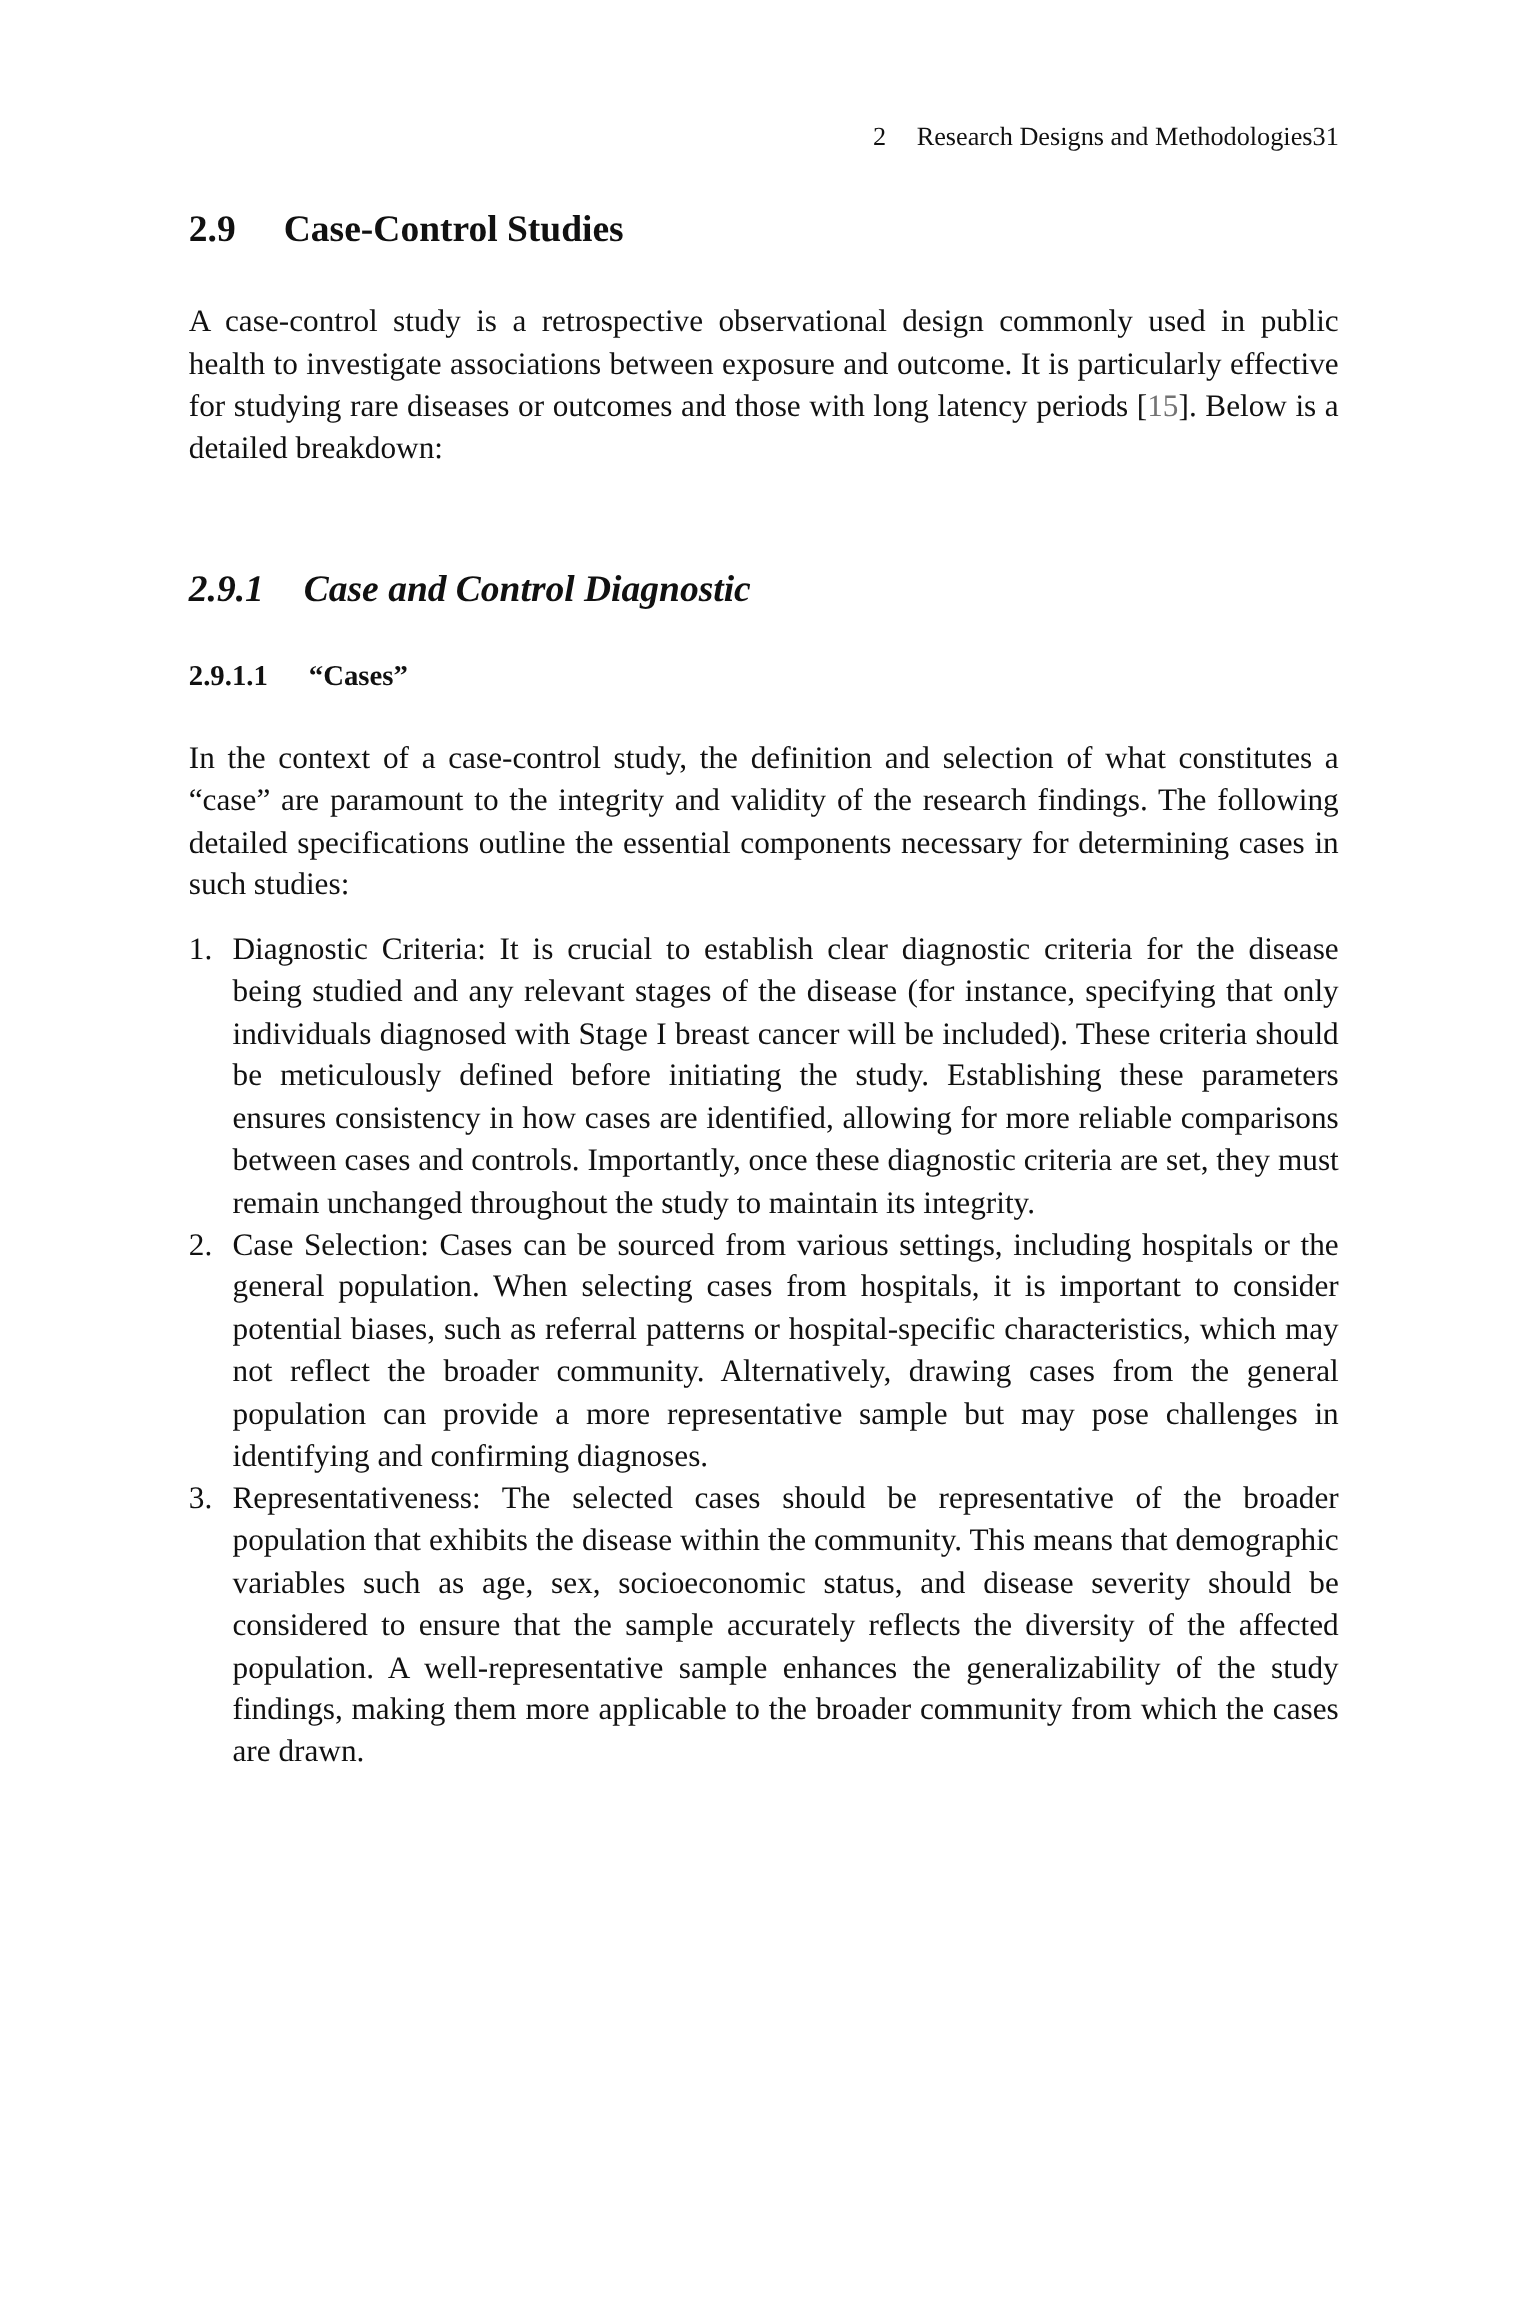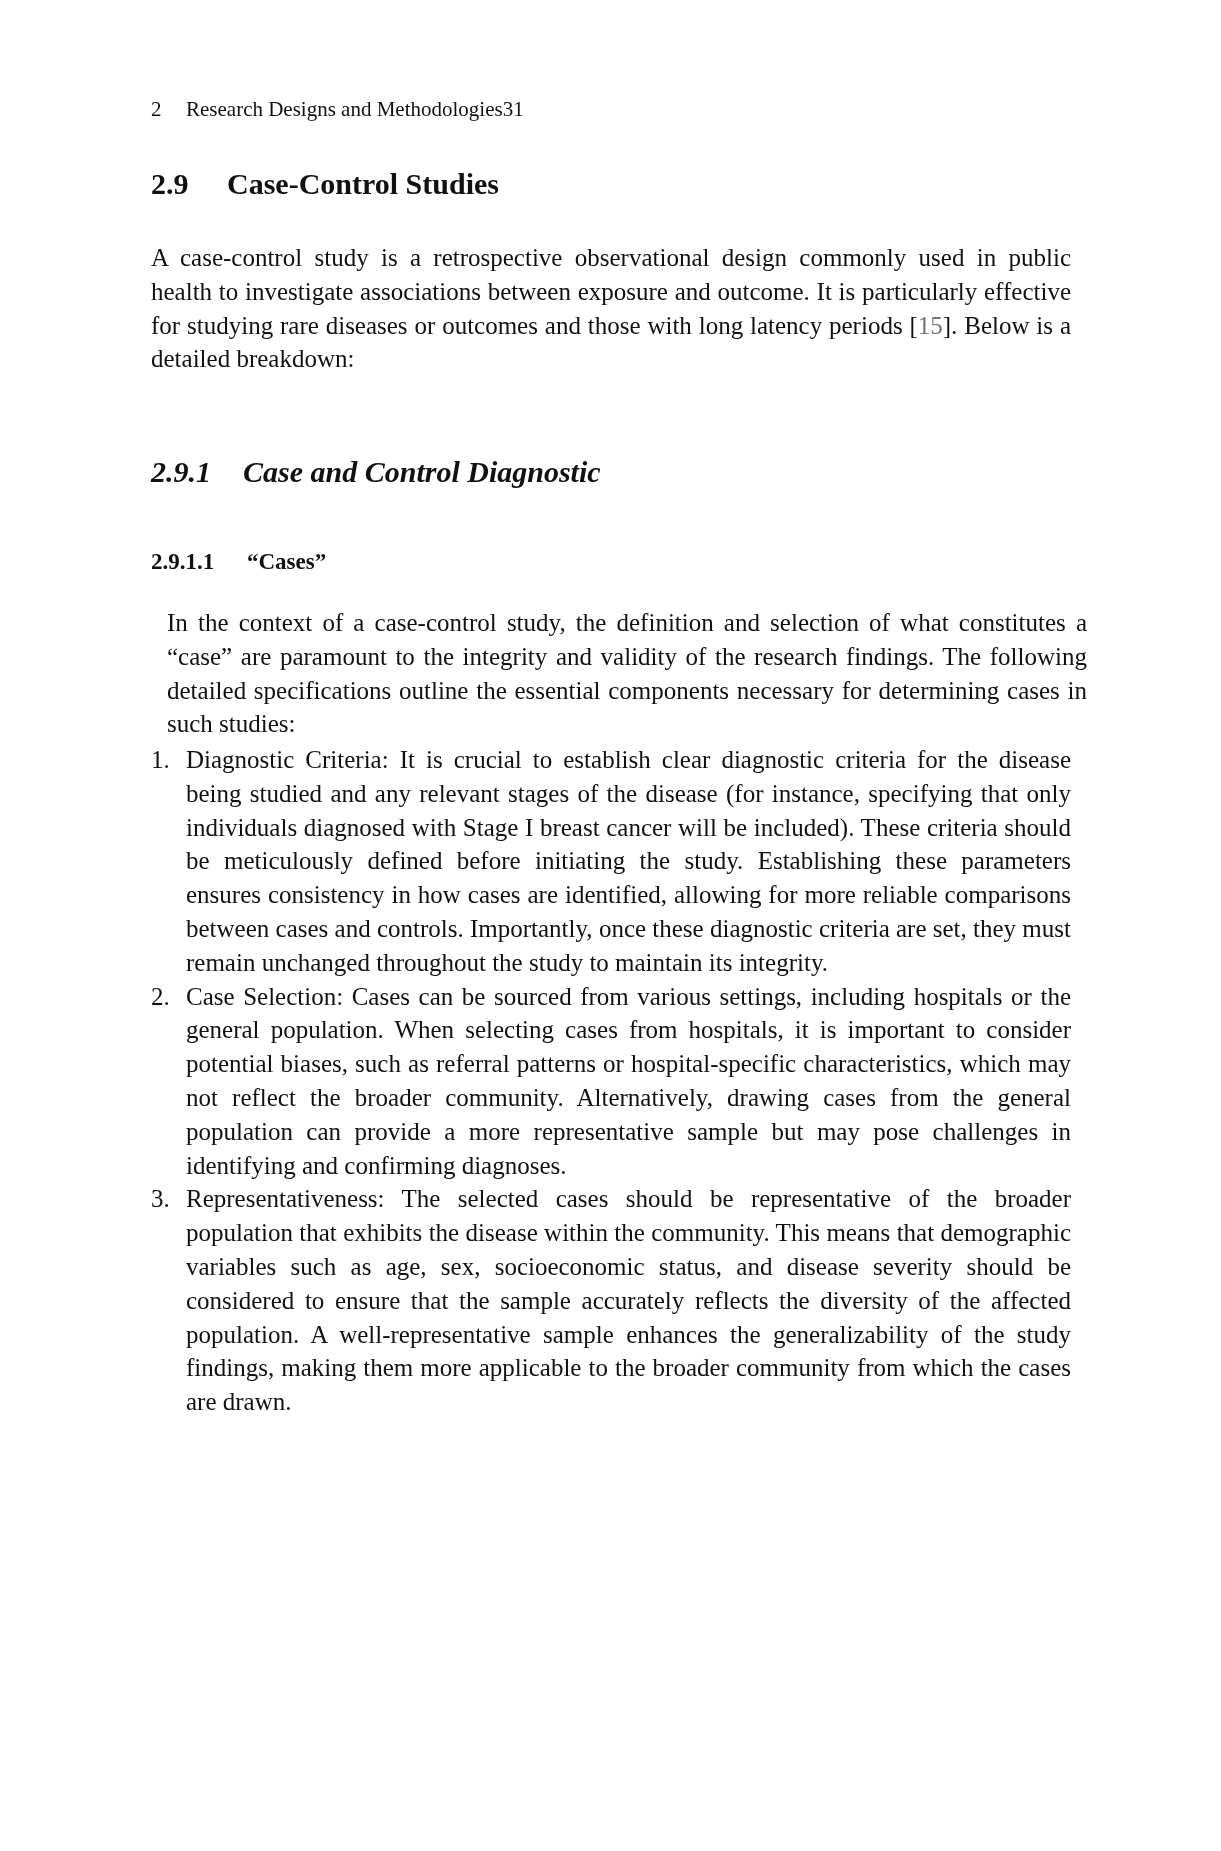--- a/index.html
+++ b/index.html
@@ -5,21 +5,21 @@
   html, body { margin: 0; padding: 0; background: #ffffff; }
   body {
     width: 1221px; height: 1851px; position: relative; overflow: hidden;
     font-family: "Liberation Serif", "DejaVu Serif", serif;
     color: #111111;
   }
   .page { position: absolute; left: 151px; top: 0; width: 920px; }
   .running-head {
     position: absolute; top: 96px; left: 0; width: 920px;
     font-size: 21px; line-height: 26px;
-    display: flex; justify-content: flex-start;
+    display: flex; justify-content: flex-end;
   }
   .running-head .chap-num { display: inline-block; width: 35px; }
   .h2 {
     position: absolute; top: 166px; left: 0; white-space: nowrap;
     font-weight: bold; font-size: 30px; line-height: 36px;
   }
   .h2 .num { display: inline-block; width: 76px; }
   .para {
     position: absolute; left: 0; width: 920px;
     font-size: 25px; line-height: 33.8px; text-align: justify;
@@ -29,21 +29,21 @@
   .cite { color: #737373; }
   .h3 {
     position: absolute; top: 454px; left: 0; white-space: nowrap;
     font-weight: bold; font-style: italic; font-size: 30px; line-height: 36px;
   }
   .h3 .num { display: inline-block; width: 92px; }
   .h4 {
     position: absolute; top: 527px; left: 0; white-space: nowrap;
     font-weight: bold; font-size: 23px; line-height: 28px;
   }
-  .h4 .num { display: inline-block; width: 96px; margin-top: 21px; }
+  .h4 .num { display: inline-block; width: 96px; }
   .p2 { top: 590px; }
   .list { position: absolute; top: 743px; left: 0; width: 920px; margin: 0; padding: 0; list-style: none; }
   .list li {
     position: relative; padding-left: 35px;
     font-size: 25px; line-height: 33.8px; text-align: justify;
   }
   .list li .marker { position: absolute; left: 0; top: 0; }
 </style>
 </head>
 <body>
@@ -64,21 +64,21 @@
   <p class="para p1" style="margin:0"><span>A case-control study is a retrospective observational design commonly used in pub­lic health to investigate associations between exposure and outcome. It is particu­larly effective for studying rare diseases or outcomes and those with long latency periods [</span><a class="cite">15</a><span>]. Below is a detailed breakdown:</span></p>
 
   <div class="h3">
     <span class="num">2.9.1</span><span>Case and Control Diagnostic</span>
   </div>
 
   <div class="h4">
     <span class="num">2.9.1.1</span><span>“Cases”</span>
   </div>
 
-  <p class="para p2" style="margin:16px">In the context of a case-control study, the definition and selection of what consti­tutes a “case” are paramount to the integrity and validity of the research findings. The following detailed specifications outline the essential components necessary for determining cases in such studies:</p>
+  <p class="para p2" style="margin:0">In the context of a case-control study, the definition and selection of what consti­tutes a “case” are paramount to the integrity and validity of the research findings. The following detailed specifications outline the essential components necessary for determining cases in such studies:</p>
 
   <ol class="list">
     <li>
       <span class="marker">1.</span>
       <span>Diagnostic Criteria: It is crucial to establish clear diagnostic criteria for the dis­ease being studied and any relevant stages of the disease (for instance, specifying that only individuals diagnosed with Stage I breast cancer will be included). These criteria should be meticulously defined before initiating the study. Establishing these parameters ensures consistency in how cases are identified, allowing for more reliable comparisons between cases and controls. Importantly, once these diagnostic criteria are set, they must remain unchanged throughout the study to maintain its integrity.</span>
     </li>
     <li>
       <span class="marker">2.</span>
       <span>Case Selection: Cases can be sourced from various settings, including hospitals or the general population. When selecting cases from hospitals, it is important to consider potential biases, such as referral patterns or hospital-specific character­istics, which may not reflect the broader community. Alternatively, drawing cases from the general population can provide a more representative sample but may pose challenges in identifying and confirming diagnoses.</span>
     </li>

